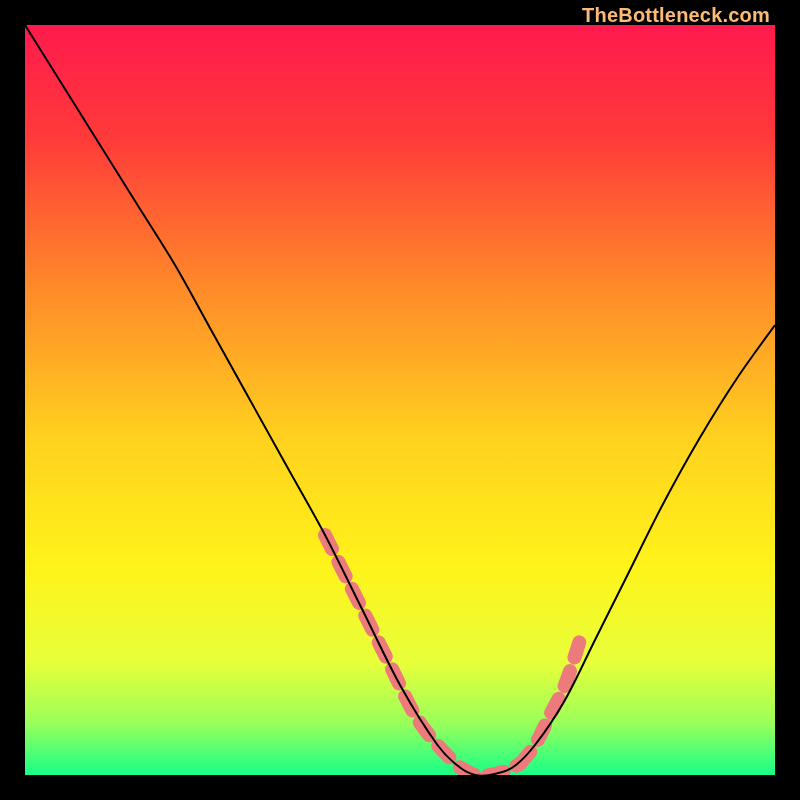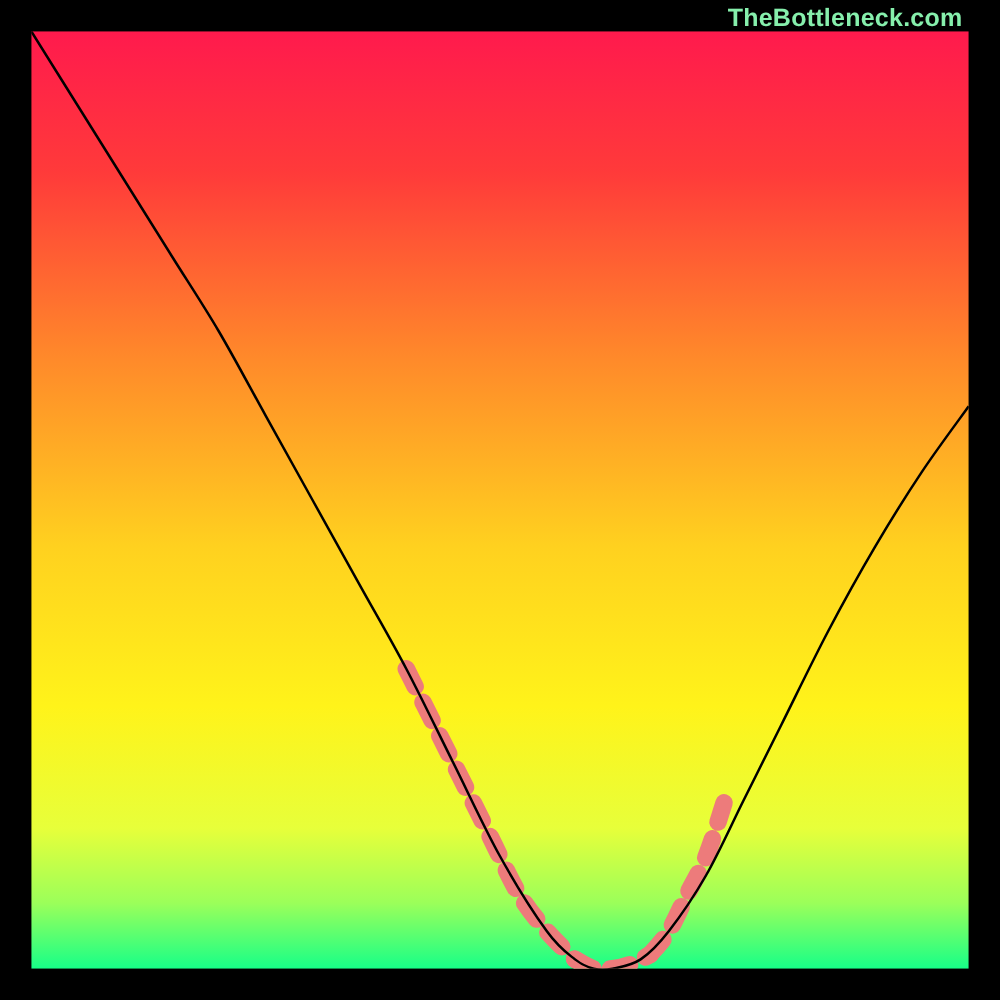--- a/index.html
+++ b/index.html
@@ -21,21 +21,21 @@
   svg {
     display: block;
   }
   .watermark {
     position: absolute;
     top: 4px;
     right: 30px;
     font-family: Arial, Helvetica, sans-serif;
     font-size: 20px;
     font-weight: bold;
-    color: #86efac;
+    color: #fdba74;
     letter-spacing: 0.2px;
   }
 </style>
 </head>
 <body>
 
 <div class="frame">
   <svg id="chart-svg" width="750" height="750" viewBox="0 0 750 750">
     <defs>
       <linearGradient id="bg-grad" x1="0" y1="0" x2="0" y2="1">

